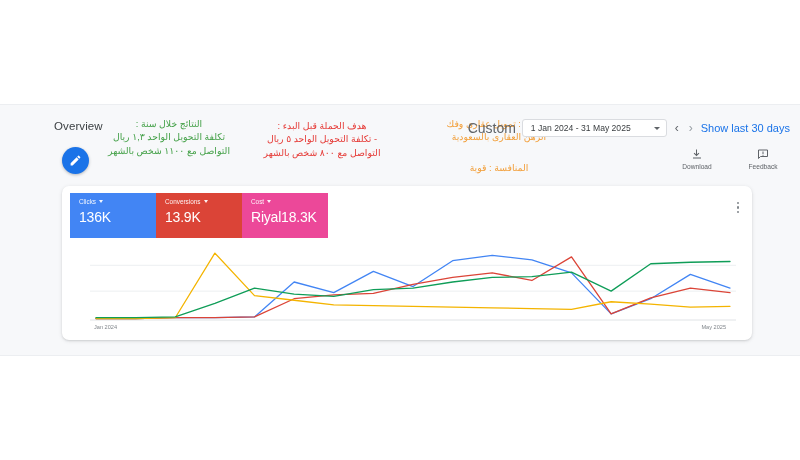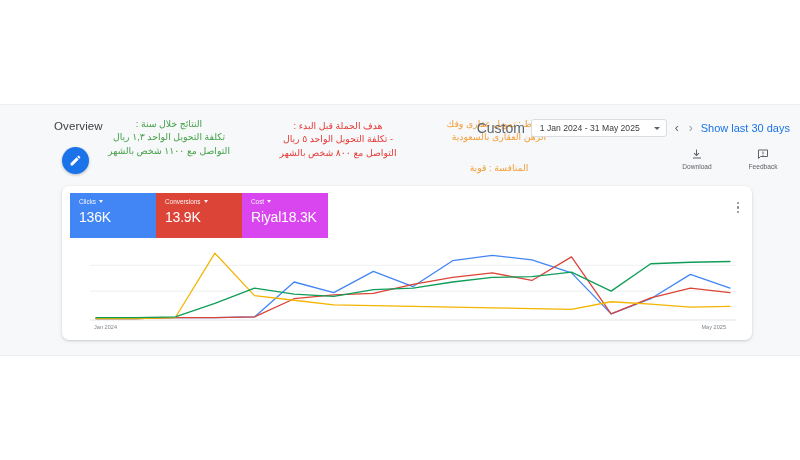--- a/index.html
+++ b/index.html
@@ -34,29 +34,29 @@
   .fab svg{width:13px;height:13px;display:block;}
 
   
   .ann{
     position:absolute;
     direction:rtl;text-align:center;
     font-family:Liberation Sans, sans-serif;
     font-size:9.3px;line-height:1.45;white-space:pre-line;
   }
   .ann-green{left:96px;top:118px;width:146px;color:#43a047;}
-  .ann-red{left:254px;top:120px;width:168px;color:#e53935;}
+  .ann-red{left:238px;top:120px;width:168px;color:#e53935;}
   .ann-orange{left:424px;top:118px;width:150px;color:#f29e38;}
   .ann-orange2{left:424px;top:162px;width:150px;color:#f29e38;}
 
   
   .date-row{position:absolute;right:10px;top:119px;display:flex;align-items:center;gap:6px;}
   .date-custom{font-size:14px;color:#5f6368;}
   .date-select{
-    display:flex;align-items:center;gap:14px;
+    display:flex;align-items:center;gap:23px;
     border:1px solid #dadce0;border-radius:3px;background:#fff;
     padding:3px 6px 3px 8px;cursor:pointer;
   }
   .date-select .dtxt{font-size:8.6px;color:#3c4043;white-space:nowrap;}
   .caret{width:0;height:0;border-left:3.2px solid transparent;border-right:3.2px solid transparent;border-top:3.8px solid #5f6368;}
   .navarrow{font-size:12px;color:#5f6368;cursor:pointer;line-height:1;padding:0 2px;}
   .navarrow.dim{color:#9aa0a6;}
   .showlast{font-size:11px;color:#1a73e8;cursor:pointer;white-space:nowrap;text-align:center;}
 
   
@@ -149,21 +149,21 @@
         </div>
         <div class="k-val">136K</div>
       </div>
       <div class="kpi" style="background:#DB4437">
         <div class="k-label">
           <span>Conversions</span>
           <span class="k-caret"></span>
         </div>
         <div class="k-val">13.9K</div>
       </div>
-      <div class="kpi" style="background:#d946ef">
+      <div class="kpi" style="background:#ec4899">
         <div class="k-label">
           <span>Cost</span>
           <span class="k-caret"></span>
         </div>
         <div class="k-val">Riyal18.3K</div>
       </div>
     </div>
 
     <div class="kebab">
       <i></i>

